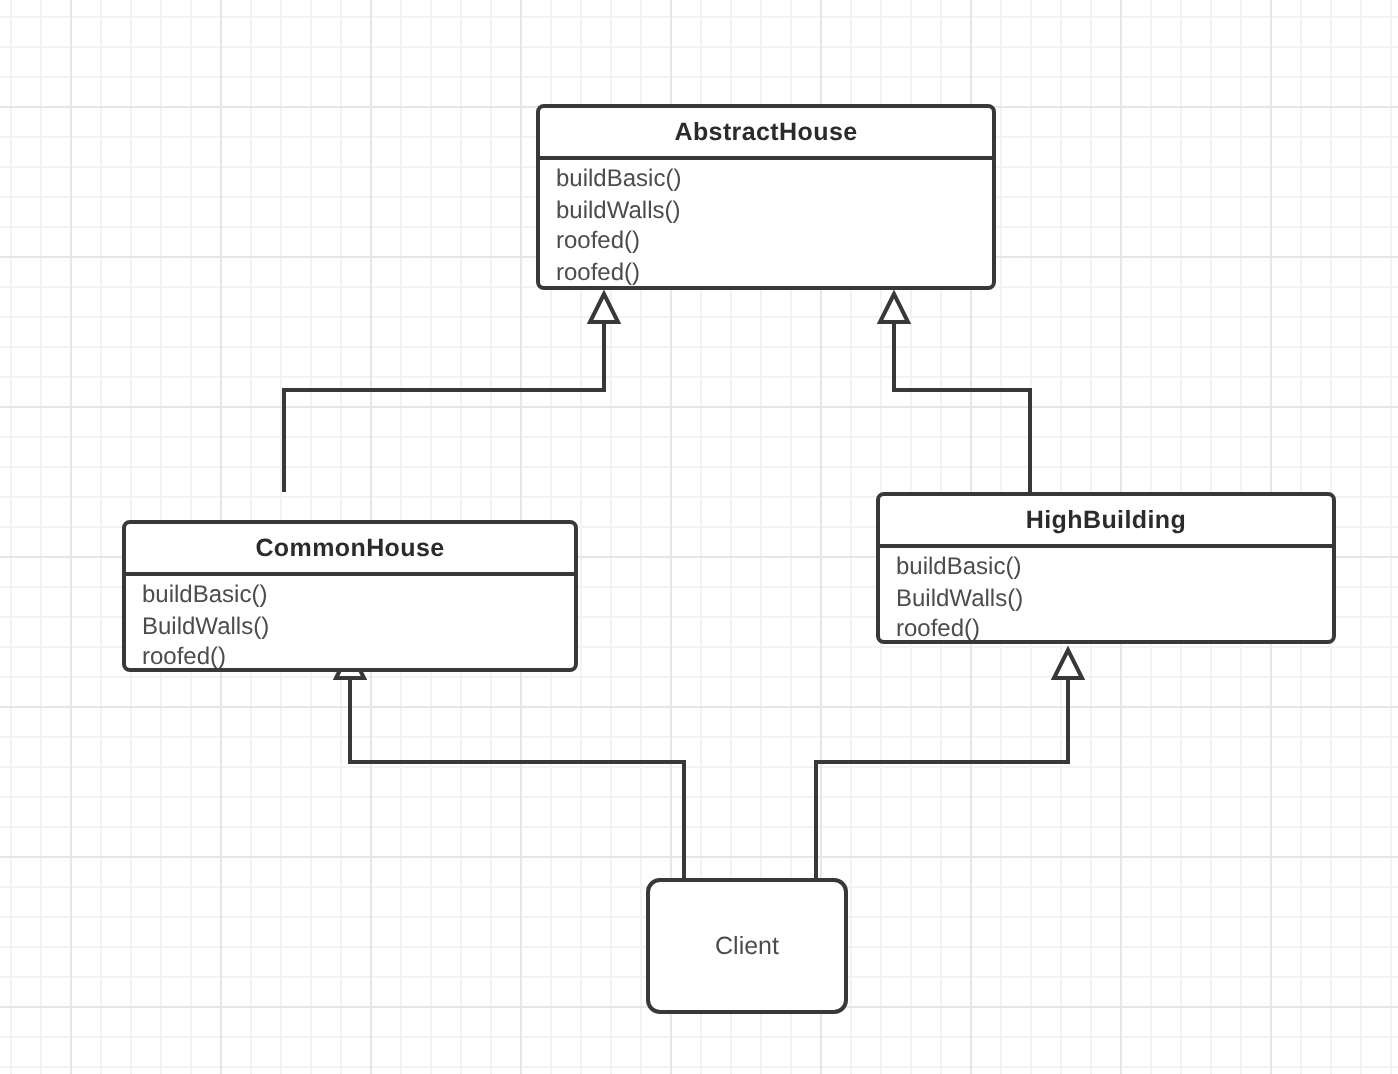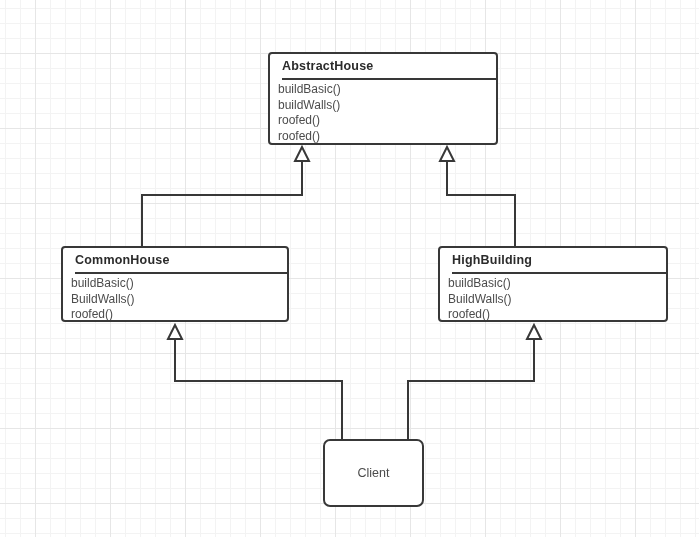--- a/index.html
+++ b/index.html
@@ -51,26 +51,26 @@
     position: absolute;
     box-sizing: border-box;
     background: var(--box-bg);
     border: 2px solid var(--stroke);
     border-radius: 4px;
     overflow: hidden;
   }
   .uml-title {
     height: 24px;
     line-height: 24px;
+    text-align: center;
     font-size: 12.5px;
     font-weight: bold;
     color: var(--title-text);
     border-bottom: 2px solid var(--stroke);
     letter-spacing: 0.2px;
-    margin-left: 12px;
   }
   .uml-methods {
     padding: 2px 24px 0 8px;
   }
   .uml-method {
     font-size: 12px;
     line-height: 15.5px;
     color: var(--method-text);
     white-space: nowrap;
   }
@@ -123,21 +123,21 @@
   <div class="uml-class" style="left:268px; top:52px; width:230px; height:93px;">
     <div class="uml-title">AbstractHouse</div>
     <div class="uml-methods">
       <div class="uml-method">buildBasic()</div>
       <div class="uml-method">buildWalls()</div>
       <div class="uml-method">roofed()</div>
       <div class="uml-method">roofed()</div>
     </div>
   </div>
 
-  <div class="uml-class" style="left:61px; top:246px; width:228px; height:76px;">
+  <div class="uml-class" style="left:61px; top:260px; width:228px; height:76px;">
     <div class="uml-title">CommonHouse</div>
     <div class="uml-methods">
       <div class="uml-method">buildBasic()</div>
       <div class="uml-method">BuildWalls()</div>
       <div class="uml-method">roofed()</div>
     </div>
   </div>
 
   <div class="uml-class" style="left:438px; top:246px; width:230px; height:76px;">
     <div class="uml-title">HighBuilding</div>

